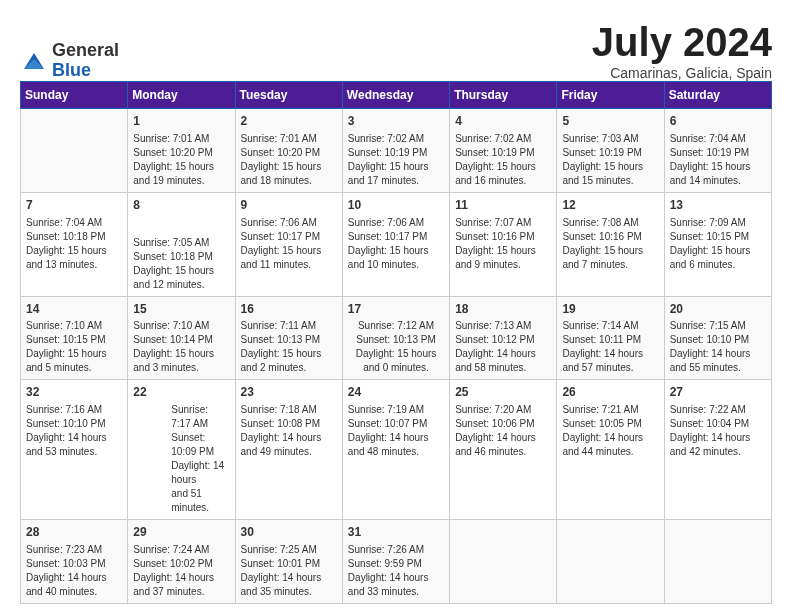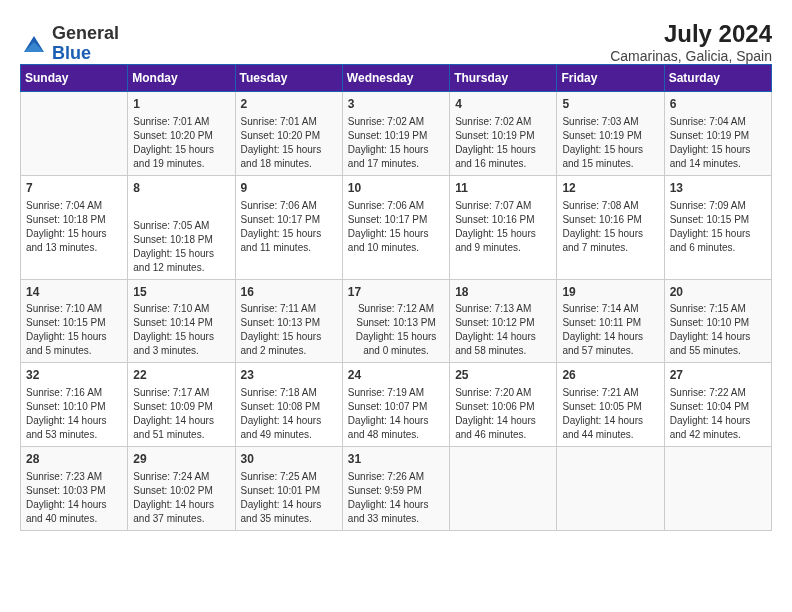--- a/index.html
+++ b/index.html
@@ -28,21 +28,21 @@
     .logo-text span.general { color: #333; }
     .logo-text span.blue { color: #1a5fb4; }
     .logo-icon {
       width: 28px;
       height: 28px;
     }
     .title-block {
       text-align: right;
     }
     .month-year {
-      font-size: 24px;
+      font-size: 40px;
       font-weight: bold;
       color: #222;
     }
     .location {
       font-size: 14px;
       color: #444;
     }
     table {
       width: 100%;
       border-collapse: collapse;
@@ -270,21 +270,21 @@
       <tr>
         <td>
           <span class="day-number">32</span>
           <div class="day-info" style="white-space: pre-line;">Sunrise: 7:16 AM
 Sunset: 10:10 PM
 Daylight: 14 hours
 and 53 minutes.</div>
         </td>
         <td>
           <span class="day-number">22</span>
-          <div class="day-info" style="white-space: pre-line;">Sunrise: 7:17 AM
+          <div class="day-info" style="white-space: pre-line; margin-left: 38px;">Sunrise: 7:17 AM
 Sunset: 10:09 PM
 Daylight: 14 hours
 and 51 minutes.</div>
         </td>
         <td>
           <span class="day-number">23</span>
           <div class="day-info" style="white-space: pre-line;">Sunrise: 7:18 AM
 Sunset: 10:08 PM
 Daylight: 14 hours
 and 49 minutes.</div>

